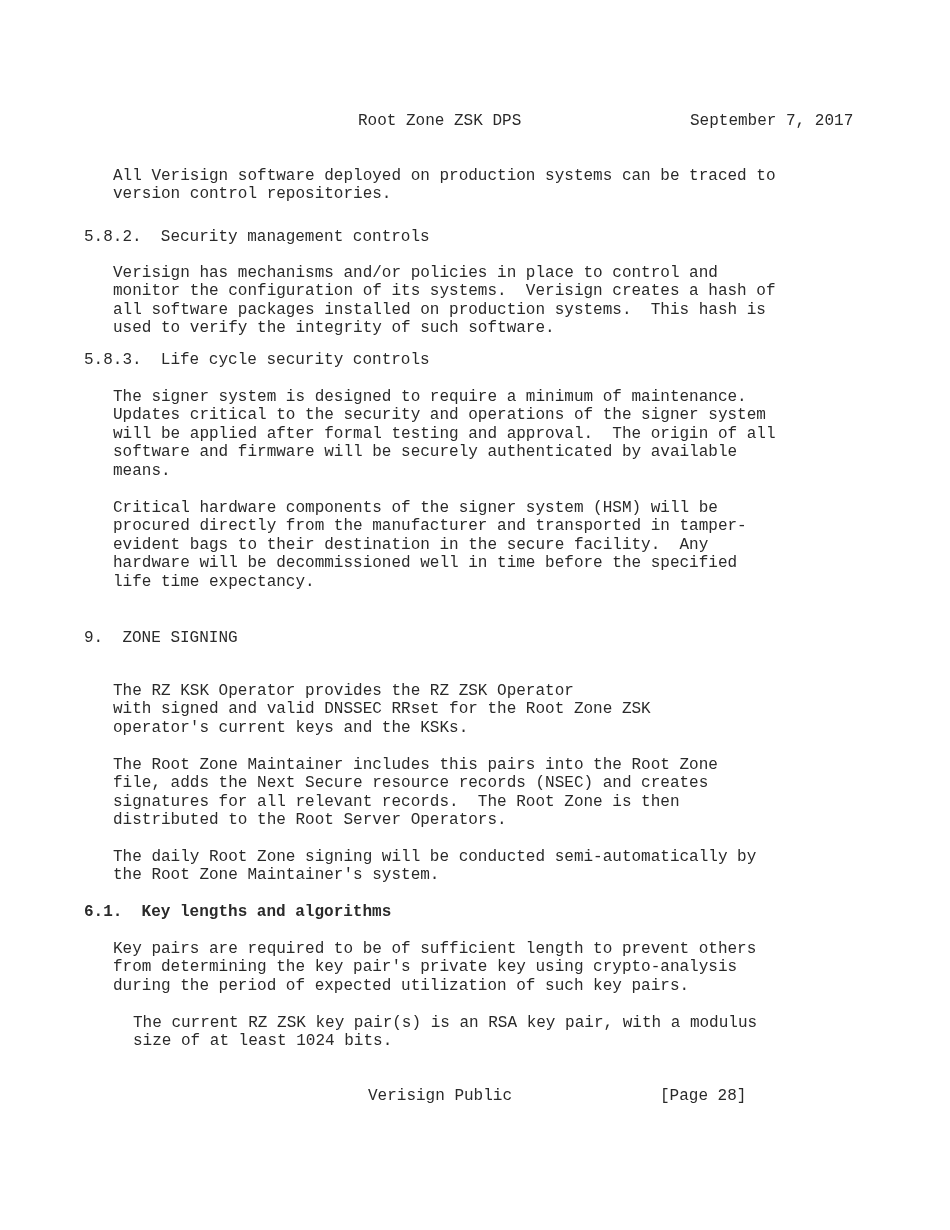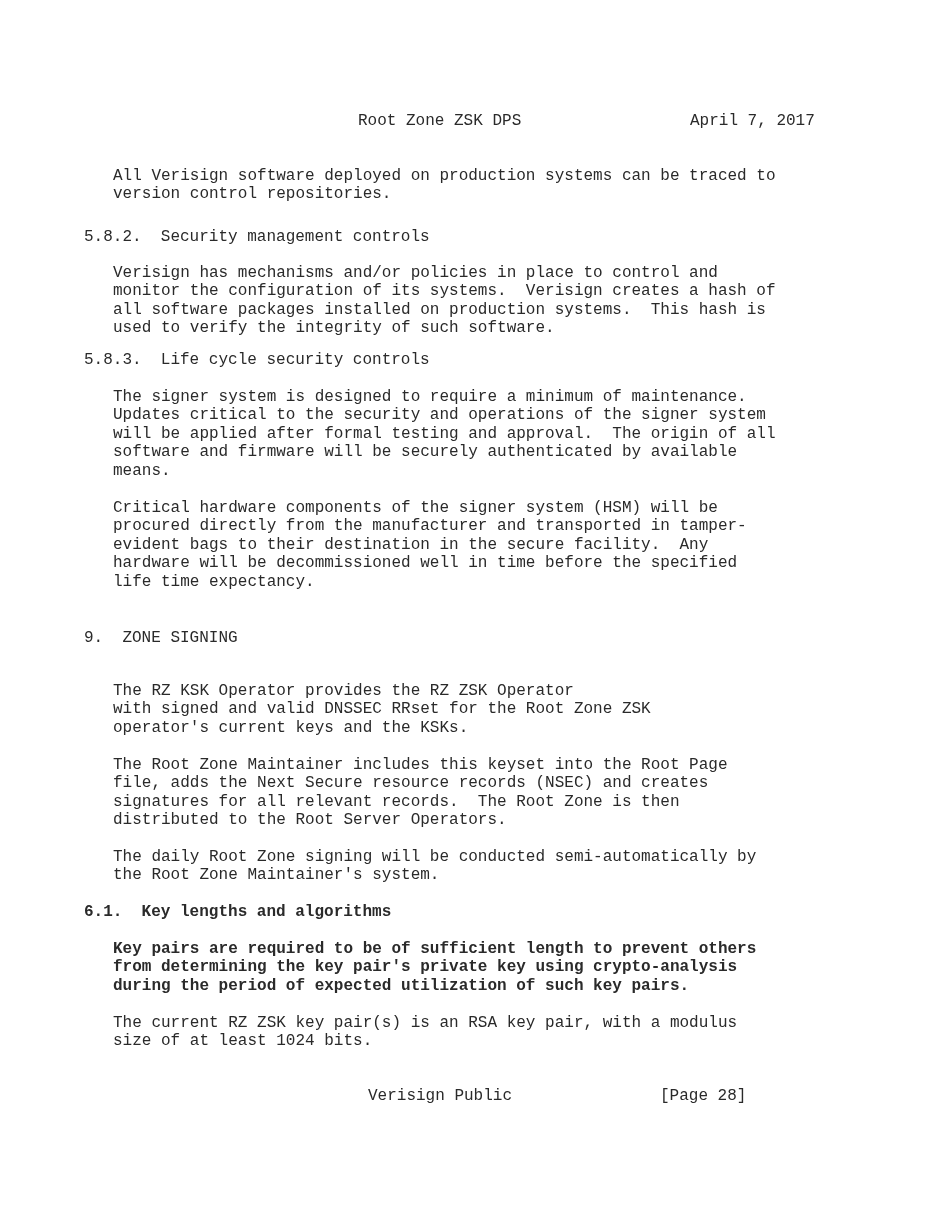--- a/index.html
+++ b/index.html
@@ -15,21 +15,21 @@
   .ftr-right { left: 660px; top: 1087px; }
   .block { position: absolute; white-space: pre; line-height: 18.4px; }
   .heading { left: 84px; }
   .body { left: 113px; }
 </style>
 </head>
 <body>
 
 <div>
   <div class="line hdr-left">Root Zone ZSK DPS</div>
-  <div class="line hdr-right">April 7, 2017</div>
+  <div class="line hdr-right">September 7, 2017</div>
 </div>
 
 <div>
   <div class="block body" style="top:167px;">All Verisign software deployed on production systems can be traced to
 version control repositories.</div>
 
   <div class="block heading" style="top:228px;">5.8.2.  Security management controls</div>
   <div class="block body" style="top:264px;">Verisign has mechanisms and/or policies in place to control and
 monitor the configuration of its systems.  Verisign creates a hash of
 all software packages installed on production systems.  This hash is
@@ -44,31 +44,31 @@
   <div class="block body" style="top:499px;">Critical hardware components of the signer system (HSM) will be
 procured directly from the manufacturer and transported in tamper-
 evident bags to their destination in the secure facility.  Any
 hardware will be decommissioned well in time before the specified
 life time expectancy.</div>
 
   <div class="block heading" style="top:629px;">9.  ZONE SIGNING</div>
   <div class="block body" style="top:682px;">The RZ KSK Operator provides the RZ ZSK Operator
 with signed and valid DNSSEC RRset for the Root Zone ZSK
 operator's current keys and the KSKs.</div>
-  <div class="block body" style="top:756px;">The Root Zone Maintainer includes this keyset into the Root Page
+  <div class="block body" style="top:756px;">The Root Zone Maintainer includes this pairs into the Root Zone
 file, adds the Next Secure resource records (NSEC) and creates
 signatures for all relevant records.  The Root Zone is then
 distributed to the Root Server Operators.</div>
   <div class="block body" style="top:848px;">The daily Root Zone signing will be conducted semi-automatically by
 the Root Zone Maintainer's system.</div>
 
   <div class="block heading" style="top:903px;font-weight:bold;">6.1.  Key lengths and algorithms</div>
-  <div class="block body" style="top:940px;font-weight:bold;">Key pairs are required to be of sufficient length to prevent others
+  <div class="block body" style="top:940px;">Key pairs are required to be of sufficient length to prevent others
 from determining the key pair's private key using crypto-analysis
 during the period of expected utilization of such key pairs.</div>
-  <div class="block body" style="top:1014px;">The current RZ ZSK key pair(s) is an RSA key pair, with a modulus
+  <div class="block body" style="top:1014px;margin-left:20px;">The current RZ ZSK key pair(s) is an RSA key pair, with a modulus
 size of at least 1024 bits.</div>
 </div>
 
 <div>
   <div class="line ftr-left">Verisign Public</div>
   <div class="line ftr-right">[Page 28]</div>
 </div>
 
 </body></html>

